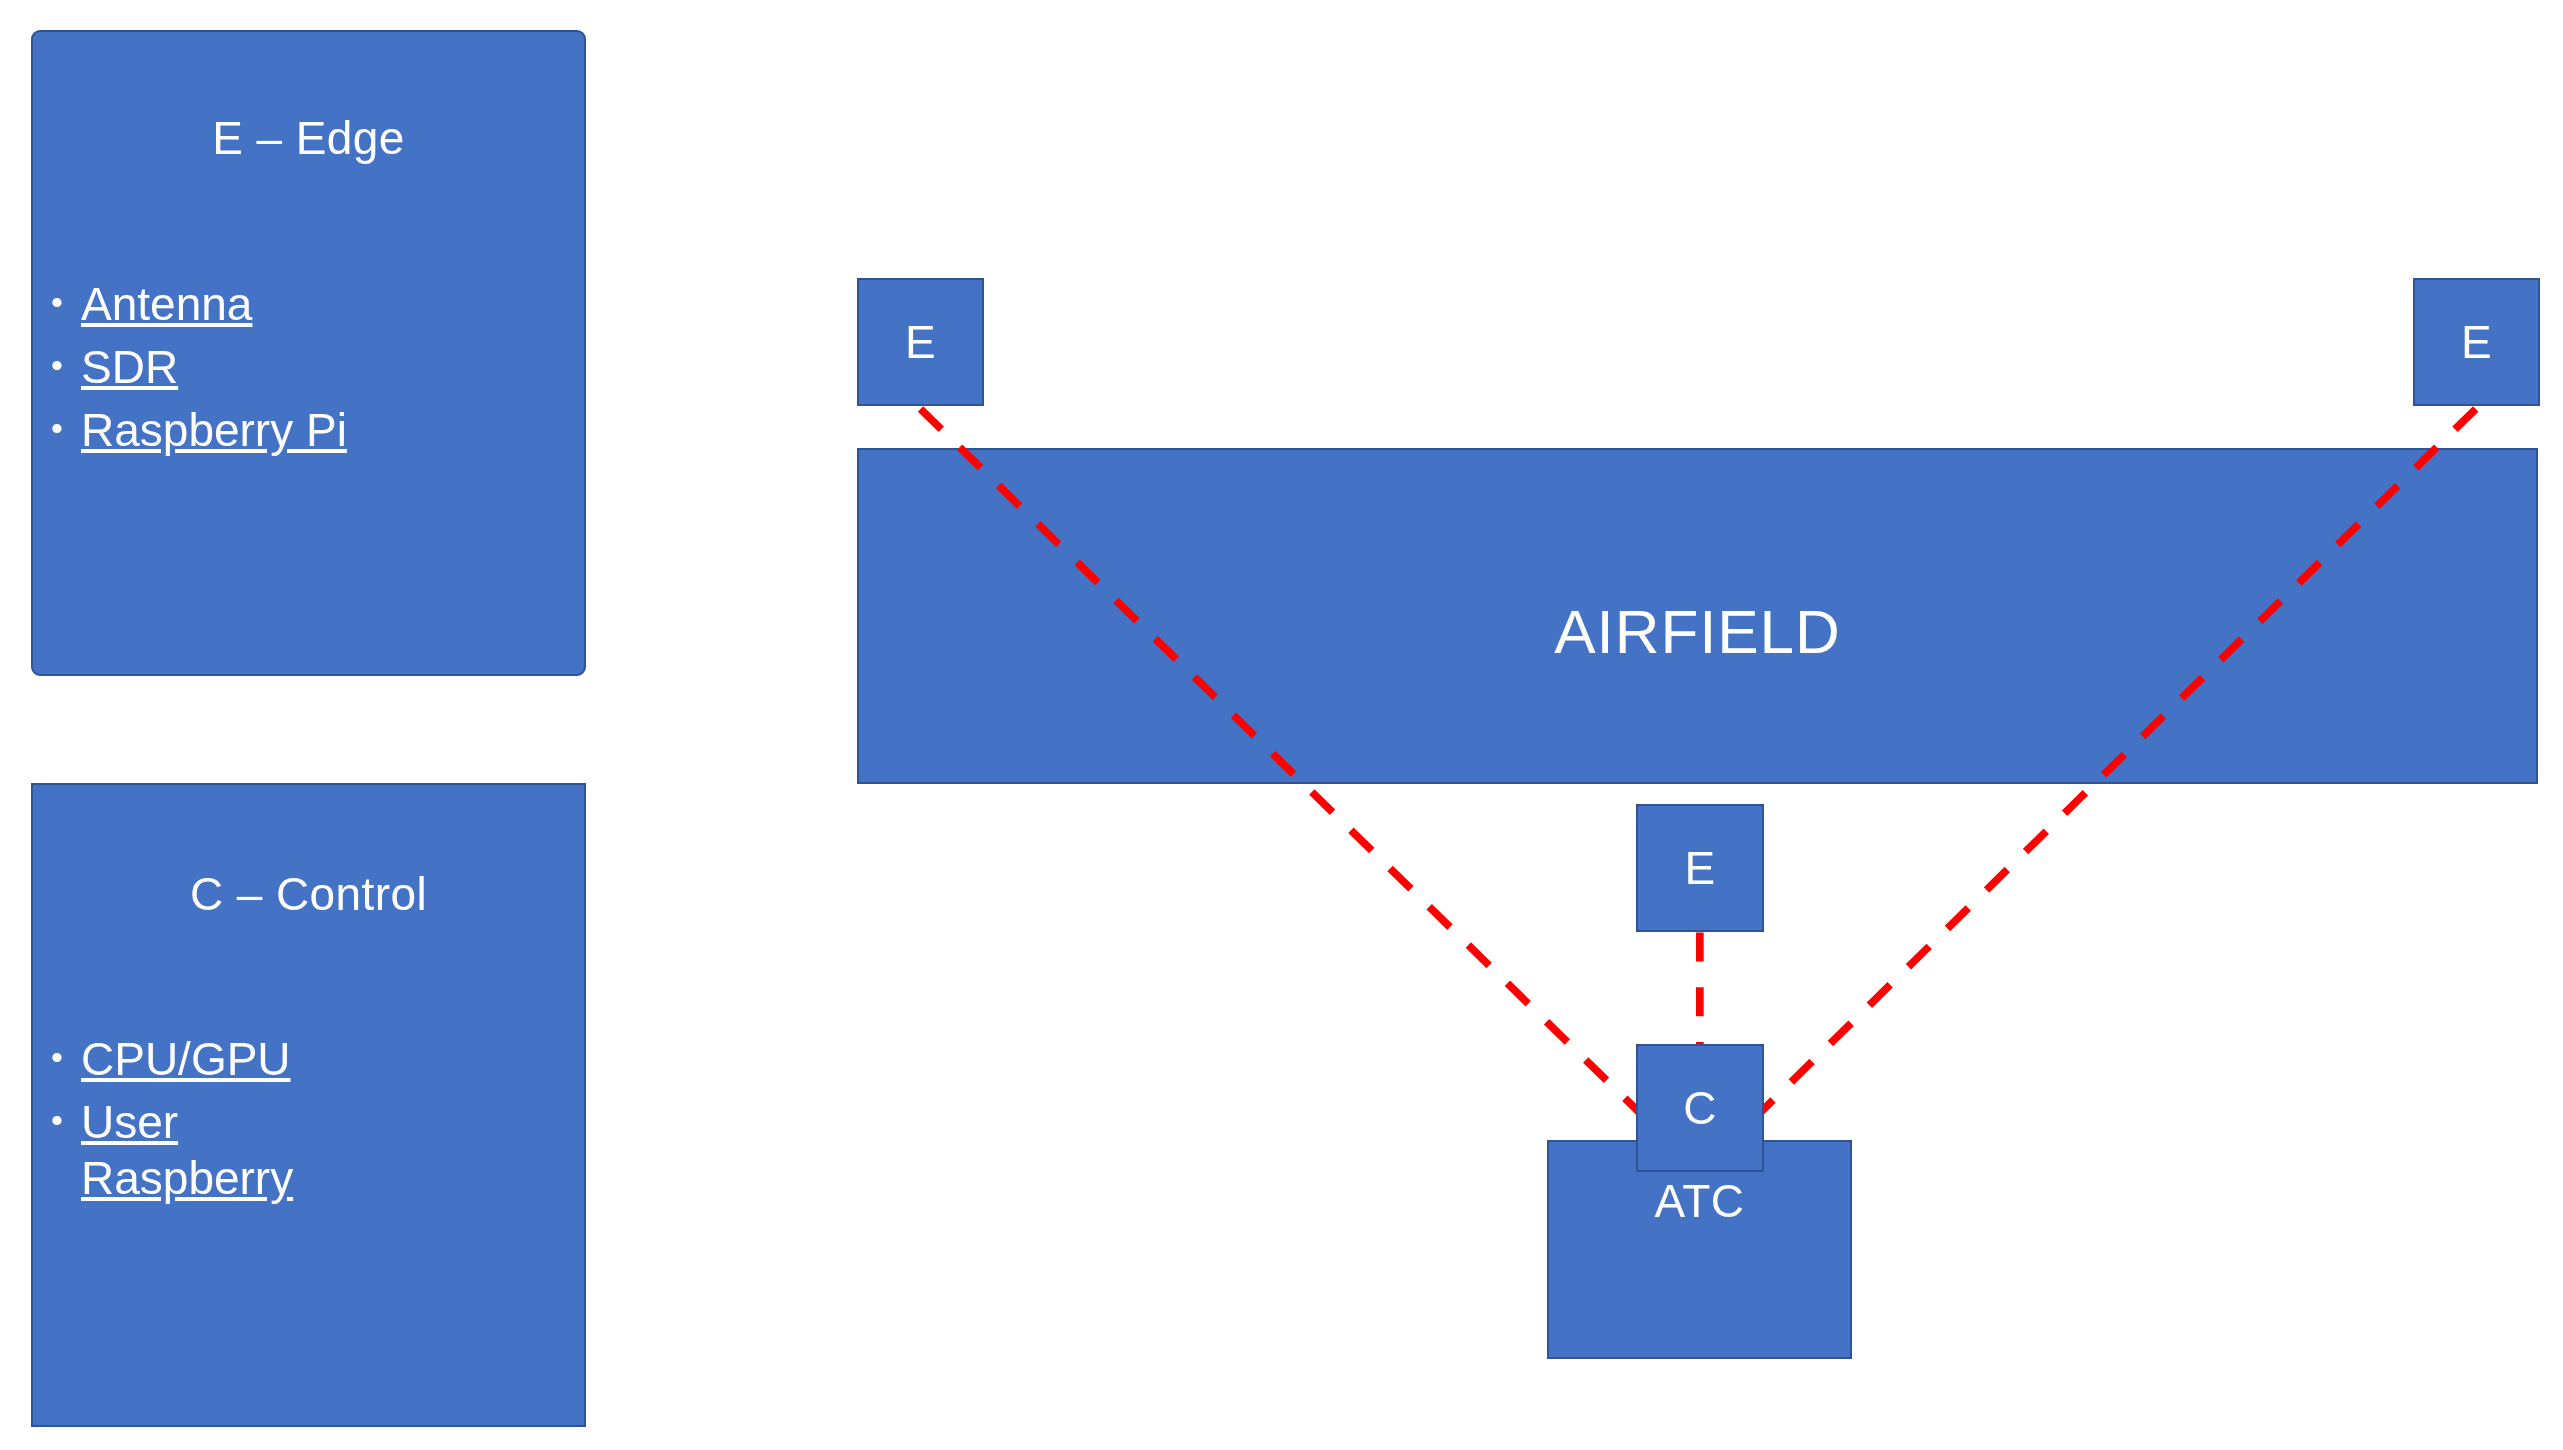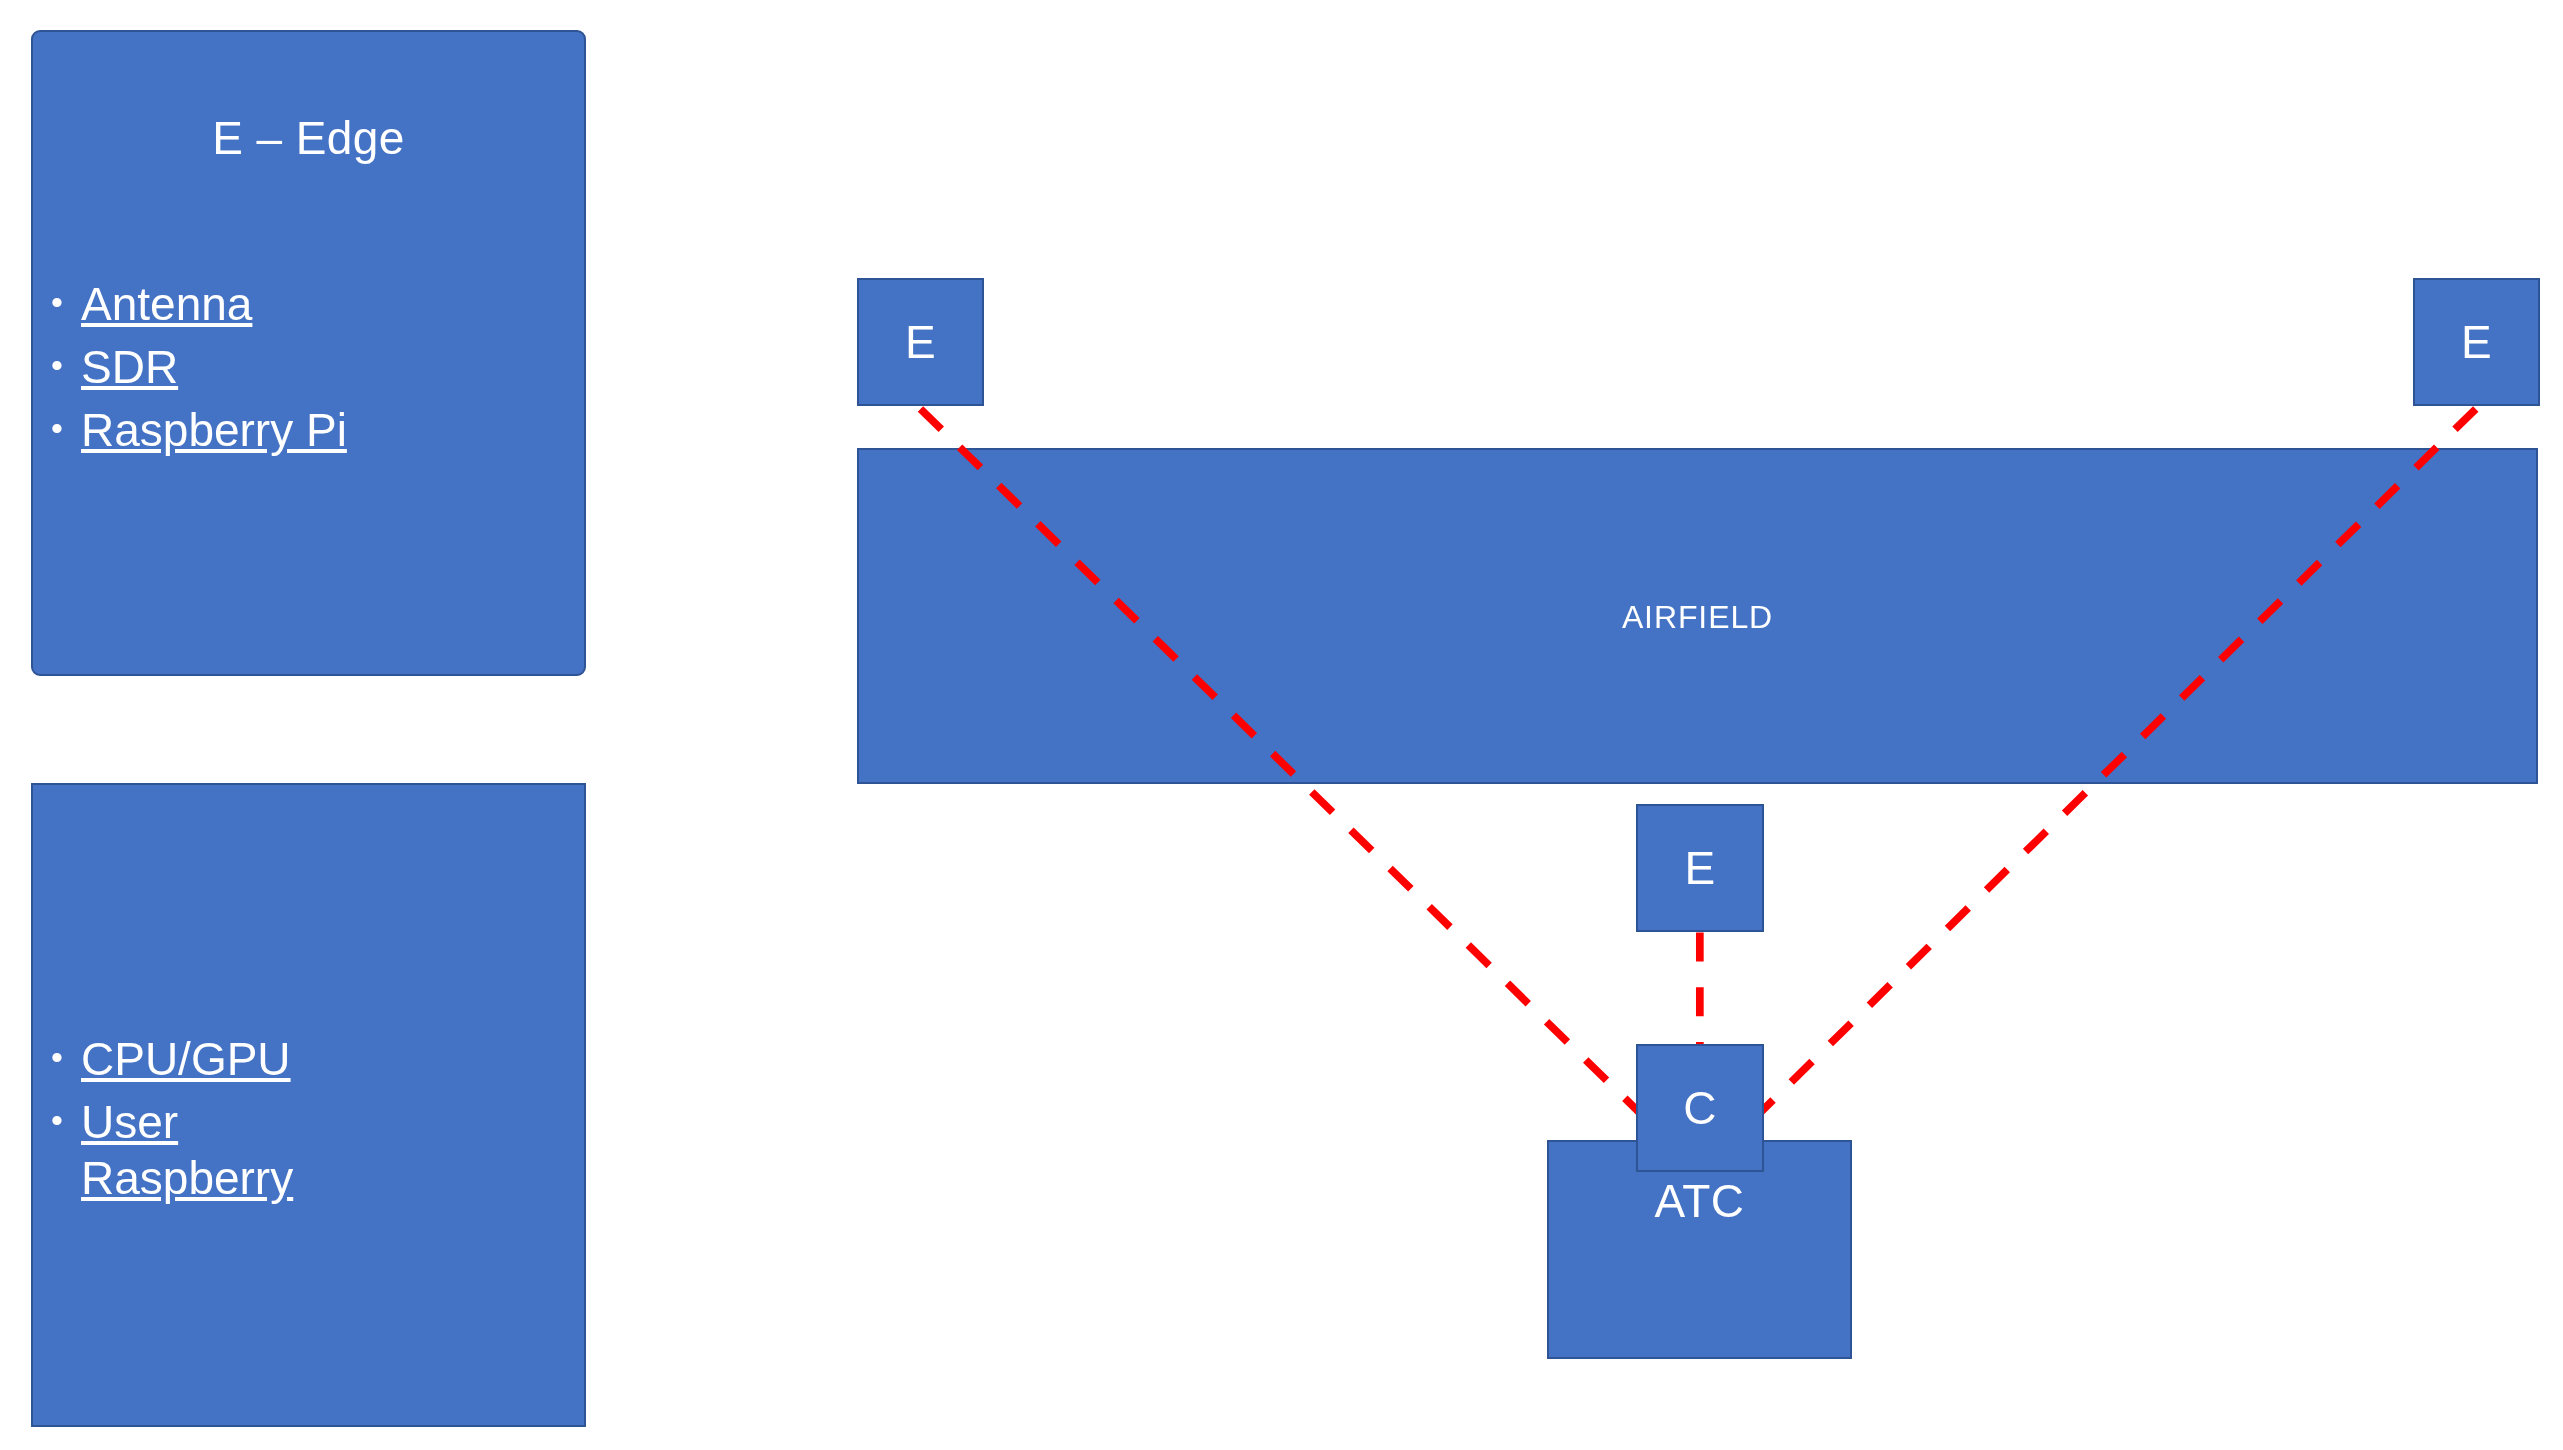--- a/index.html
+++ b/index.html
@@ -86,21 +86,21 @@
     line-height: 1;
     color: #ffffff;
     letter-spacing: 0.4px;
   }
   .airfield-label {
     position: absolute;
     left: 0;
     right: 0;
     top: 151px;
     text-align: center;
-    font-size: 32px;
+    font-size: 62px;
     line-height: 1;
     color: #ffffff;
     letter-spacing: 0.9px;
   }
 
   
   #connectors {
     position: absolute;
     left: 0;
     top: 0;
@@ -126,20 +126,21 @@
         <span class="legend-text">SDR</span>
       </li>
       <li class="legend-item">
         <span class="legend-bullet">•</span>
         <span class="legend-text">Raspberry Pi</span>
       </li>
     </ul>
   </div>
 
   <div class="shape legend-panel" style="left:31px; top:783px; width:555px; height:644px;">
+    <div class="legend-title" style="top:84px;">C – Control</div>
     <ul class="legend-list" style="top:246px; padding-right:240px;">
       <li class="legend-item">
         <span class="legend-bullet">•</span>
         <span class="legend-text">CPU/GPU</span>
       </li>
       <li class="legend-item">
         <span class="legend-bullet">•</span>
         <span class="legend-text">User Raspberry</span>
       </li>
     </ul>

